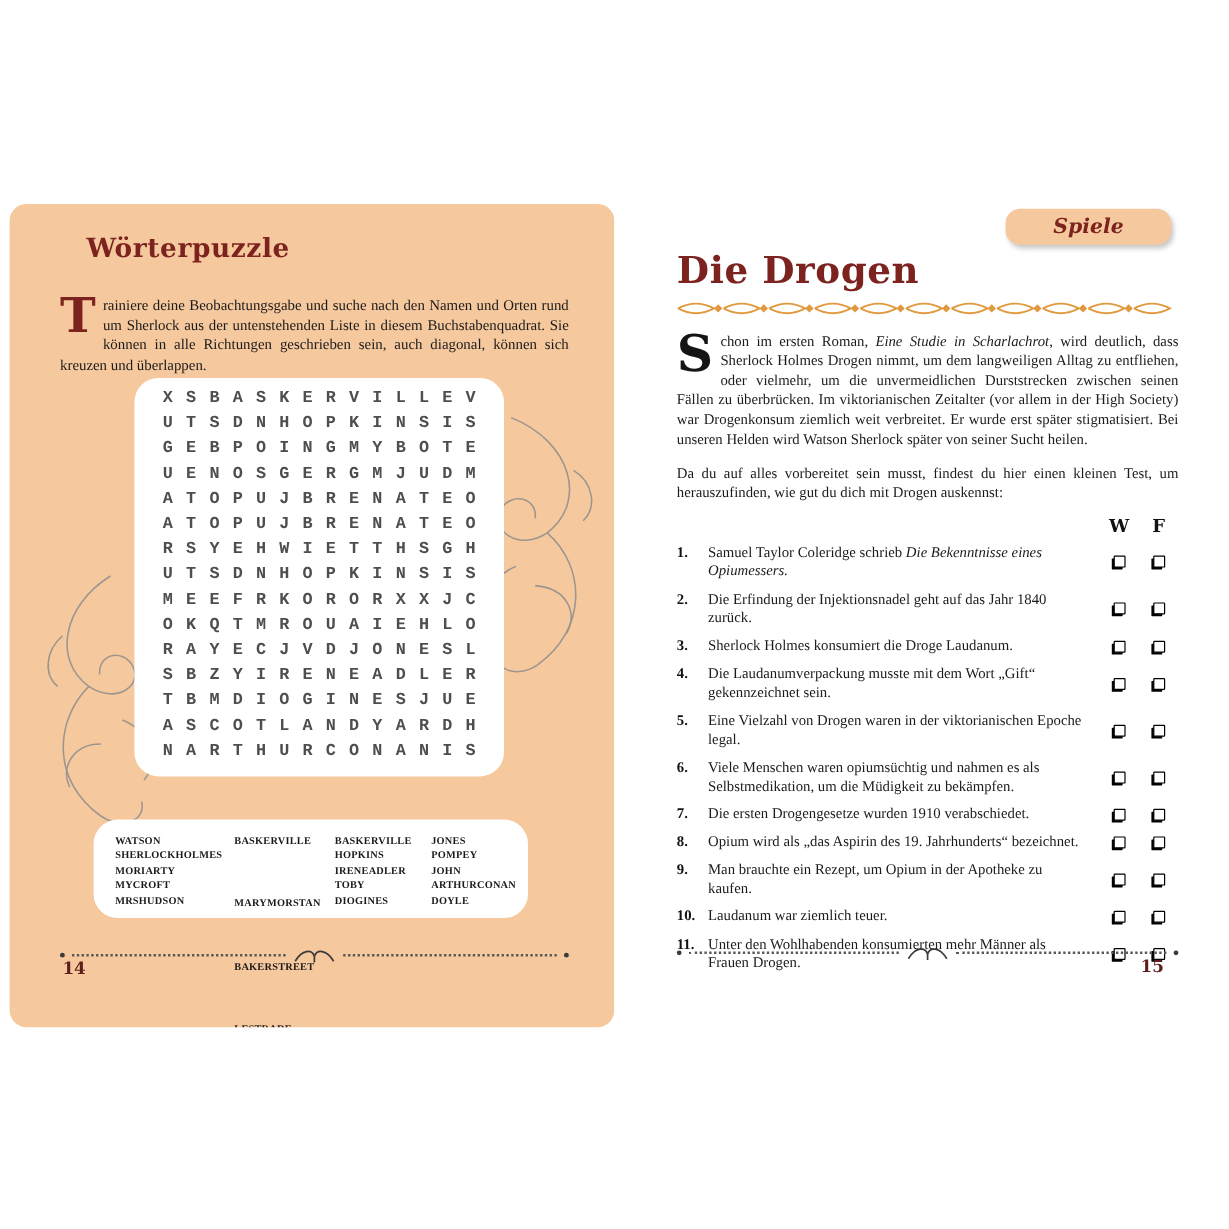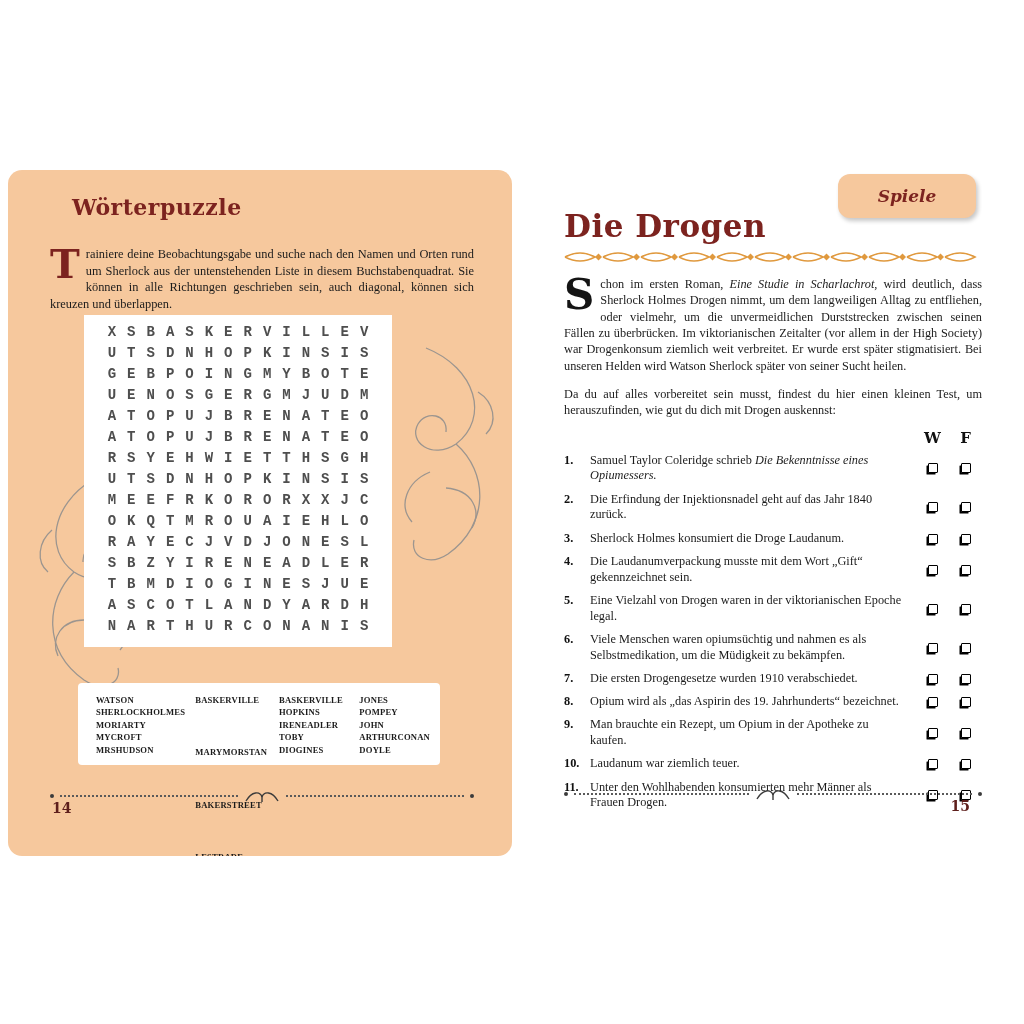--- a/index.html
+++ b/index.html
@@ -19,41 +19,41 @@
   .pl-intro {
     position:absolute; left:42px; top:76px; width:424px;
     font-size:12.4px; line-height:1.34; color:#1b1b1b; text-align:justify;
   }
   .dropcap-left {
     float:left; font-family:"DejaVu Serif", serif; font-weight:800;
     font-size:40px; line-height:.8; color:#7c231f; margin:2px 6px 0 0;
   }
   .flourish { position:absolute; z-index:0; opacity:.85; }
   .grid-box {
-    position:absolute; left:76px; top:145px; width:308px; height:332px;
-    background:#ffffff; border-radius:0; z-index:1; padding:9px 0 0 0;
+    position:absolute; left:104px; top:145px; width:308px; height:332px;
+    background:#ffffff; border-radius:20px; z-index:1; padding:9px 0 0 0;
   }
   .grid-row {
     height:21px; text-align:center; padding-left:11px;
     font-family:"Liberation Mono", monospace; font-size:14px; font-weight:700;
     letter-spacing:11px; color:#4e4e4e; white-space:nowrap;
   }
   .word-box {
     position:absolute; left:70px; top:513px; width:362px; height:82px;
-    background:#ffffff; border-radius:4px; z-index:1;
+    background:#ffffff; border-radius:20px; z-index:1;
     display:flex; gap:10px; padding:11px 10px 0 18px;justify-content:center;
   }
   .word-col { display:flex; flex-direction:column; }
   .word-col.c1 { width:92px; } .word-col.c2 { width:88px;gap:40px; } .word-col.c3 { width:84px; } .word-col.c4 { width:72px; }
   .word { font-size:8.6px; font-weight:600; letter-spacing:.2px; color:#1a1a1a; line-height:1.45; }
 
   
   .page-right { position:absolute; left:512px; top:170px; width:504px; height:686px; background:#ffffff; }
   .tab {
-    position:absolute; right:40px; top:4px; width:138px; height:44px;
+    position:absolute; right:40px; top:4px; width:138px; height:30px;
     background:#f6c89d; border-radius:12px; display:flex; align-items:center; justify-content:center;
     box-shadow:2px 3px 4px rgba(0,0,0,.22);
   }
   .tab span { font-family:"DejaVu Serif", serif; font-style:italic; font-weight:800; font-size:17px; color:#7c231f; }
   .pr-title {
     position:absolute; left:52px; top:26px;
     font-family:"DejaVu Serif", serif; font-weight:800; font-size:31px;
     color:#7c231f; letter-spacing:.5px;margin-top:12px;
   }
   .divider { position:absolute; left:52px; top:80px; width:416px; height:14px; }

